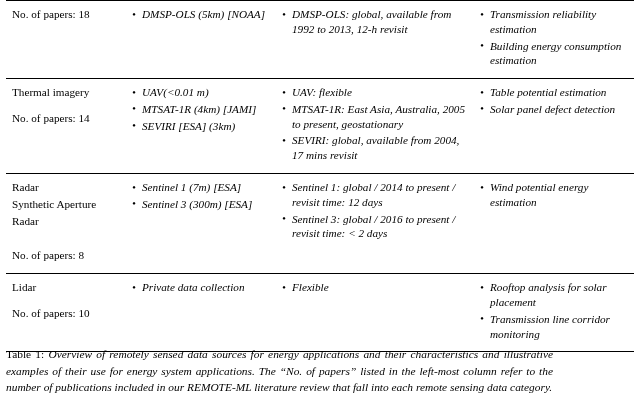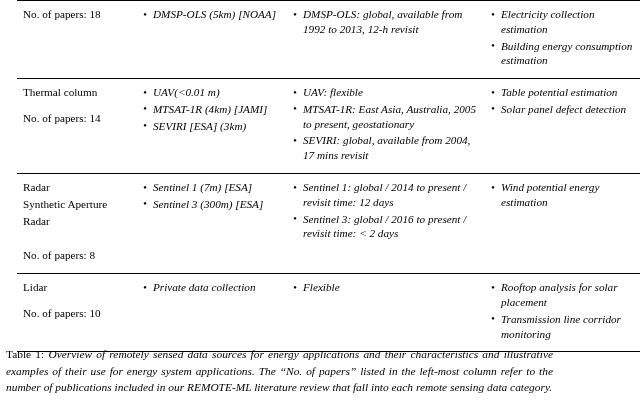--- a/index.html
+++ b/index.html
@@ -12,21 +12,21 @@
     height: 400px;
     font-family: "Liberation Serif", serif;
     color: #000000;
     overflow: hidden;
   }
   .page {
     position: relative;
     width: 559px;
     height: 400px;
     box-sizing: border-box;
-    padding: 0 17px;
+    padding: 0 6px;
   }
   table.data-table {
     width: 628px;
     border-collapse: collapse;
     table-layout: fixed;
     margin: 0;
   }
   table.data-table td {
     vertical-align: top;
     padding: 6px 6px 8px 6px;
@@ -112,29 +112,29 @@
             <li>DMSP-OLS (5km) [NOAA]</li>
           </ul>
         </td>
         <td class="rule-top">
           <ul class="bullets">
             <li>DMSP-OLS: global, available from 1992 to 2013, 12-h revisit</li>
           </ul>
         </td>
         <td class="rule-top">
           <ul class="bullets">
-            <li>Electricity collection estimation</li>
+            <li>Transmission reliability estimation</li>
             <li>Building energy consumption estimation</li>
           </ul>
         </td>
       </tr>
 
       <tr>
         <td class="rule-mid">
-          <div class="plain-line">Thermal column</div>
+          <div class="plain-line">Thermal imagery</div>
           <div class="gap-line"></div>
           <div class="plain-line">No. of papers: 14</div>
         </td>
         <td class="rule-mid">
           <ul class="bullets">
             <li>UAV(&lt;0.01 m)</li>
             <li>MTSAT-1R (4km) [JAMI]</li>
             <li>SEVIRI [ESA] (3km)</li>
           </ul>
         </td>

